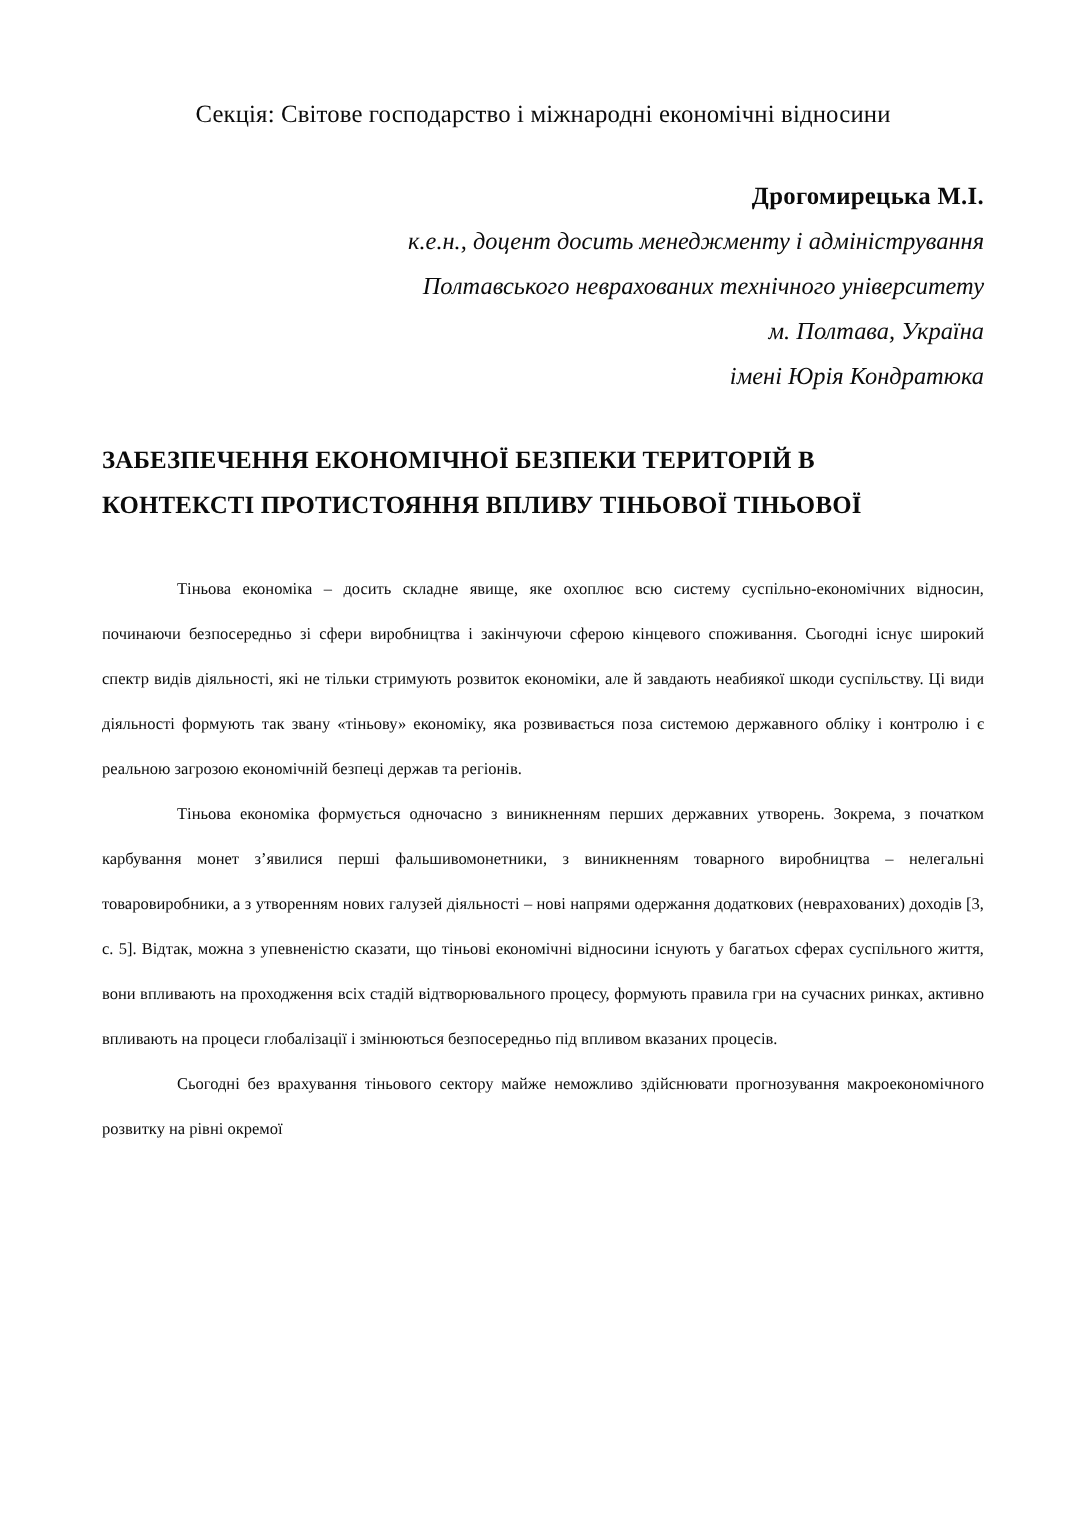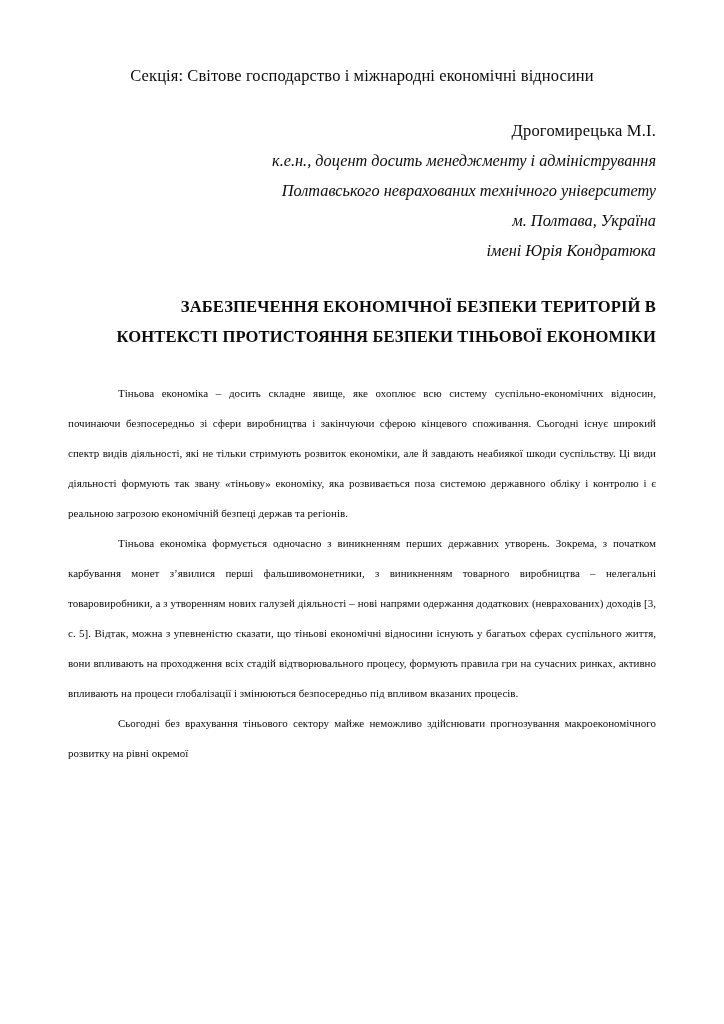--- a/index.html
+++ b/index.html
@@ -39,35 +39,35 @@
   }
 
   
   .author-block {
     margin-top: 30px;
     text-align: right;
   }
 
   .author-name {
     font-size: 16.5px;
-    font-weight: normal;
+    font-weight: bold;
     line-height: 30px;
     letter-spacing: 0.2px;
   }
 
   .affiliation-line {
     font-size: 16.3px;
     font-style: italic;
     line-height: 30px;
   }
 
   
   .paper-title {
     margin-top: 26px;
-    text-align: right;
+    text-align: left;
     font-size: 16.6px;
     font-weight: bold;
     line-height: 30px;
     letter-spacing: 0.1px;
   }
 
   .paper-title .title-line {
     display: block;
     white-space: nowrap;
   }
@@ -104,21 +104,21 @@
     <div class="author-block">
       <div class="author-name">Дрогомирецька М.І.</div>
       <div class="affiliation-line">к.е.н., доцент досить менеджменту і адміністрування</div>
       <div class="affiliation-line">Полтавського неврахованих технічного університету</div>
       <div class="affiliation-line">м. Полтава, Україна</div>
       <div class="affiliation-line">імені Юрія Кондратюка</div>
     </div>
 
     <div class="paper-title">
       <span class="title-line">ЗАБЕЗПЕЧЕННЯ ЕКОНОМІЧНОЇ БЕЗПЕКИ ТЕРИТОРІЙ В</span>
-      <span class="title-line">КОНТЕКСТІ ПРОТИСТОЯННЯ БЕЗПЕКИ ТІНЬОВОЇ ЕКОНОМІКИ</span>
+      <span class="title-line">КОНТЕКСТІ ПРОТИСТОЯННЯ ВПЛИВУ ТІНЬОВОЇ ТІНЬОВОЇ</span>
     </div>
 
     <div class="body-text">
       <p class="body-paragraph">Тіньова економіка – досить складне явище, яке охоплює всю систему суспільно-економічних відносин, починаючи безпосередньо зі сфери виробництва і закінчуючи сферою кінцевого споживання. Сьогодні існує широкий спектр видів діяльності, які не тільки стримують розвиток економіки, але й завдають неабиякої шкоди суспільству. Ці види діяльності формують так звану «тіньову» економіку, яка розвивається поза системою державного обліку і контролю і є реальною загрозою економічній безпеці держав та регіонів.</p>
       <p class="body-paragraph">Тіньова економіка формується одночасно з виникненням перших державних утворень. Зокрема, з початком карбування монет з’явилися перші фальшивомонетники, з виникненням товарного виробництва – нелегальні товаровиробники, а з утворенням нових галузей діяльності – нові напрями одержання додаткових (неврахованих) доходів [3, с. 5]. Відтак, можна з упевненістю сказати, що тіньові економічні відносини існують у багатьох сферах суспільного життя, вони впливають на проходження всіх стадій відтворювального процесу, формують правила гри на сучасних ринках, активно впливають на процеси глобалізації і змінюються безпосередньо під впливом вказаних процесів.</p>
       <p class="body-paragraph truncated">Сьогодні без врахування тіньового сектору майже неможливо здійснювати прогнозування макроекономічного розвитку на рівні окремої</p>
     </div>
 
   </div>
 </div>

